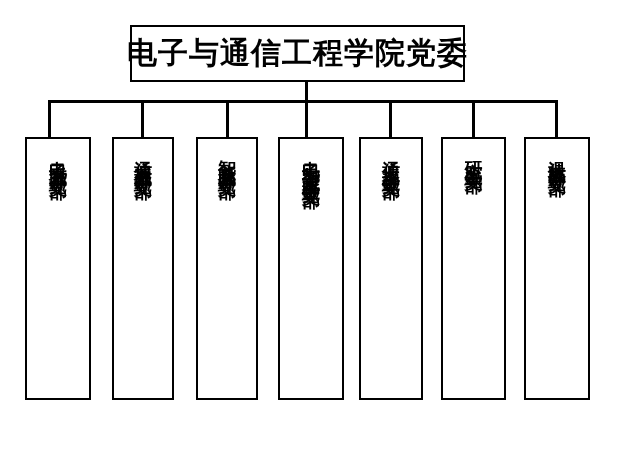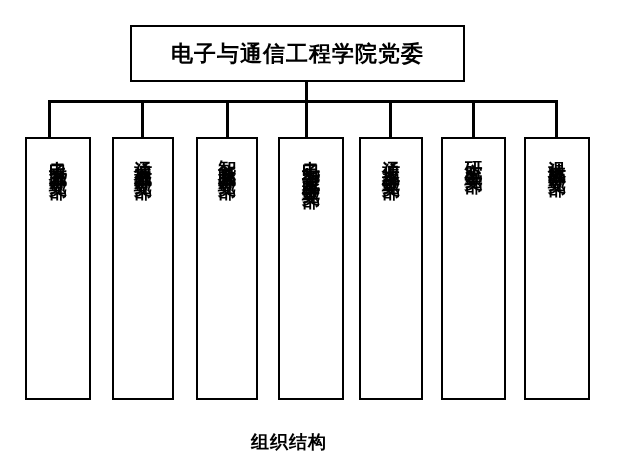--- a/index.html
+++ b/index.html
@@ -18,21 +18,21 @@
   
   .root-box {
     position: absolute;
     left: 130px; top: 25px;
     width: 335px; height: 57px;
     border: 2px solid #000000;
     background: #ffffff;
     display: flex; align-items: center; justify-content: center;
   }
   .root-label {
-    font-size: 22px;
+    font-size: 30px;
     font-weight: bold;
     letter-spacing: 1px;
     white-space: nowrap;
   }
   
   .line { position: absolute; background: #000000; }
   .stem { left: 305px; top: 82px;  width: 3px;  height: 56px; }
   .bus  { left: 48px;  top: 100px; width: 510px; height: 3px; }
   .drop { top: 100px; width: 3px; height: 38px; }
   .d0 { left: 48px;  }
@@ -113,15 +113,14 @@
   <div class="branch-box b4">
     <span class="branch-label">通信本科生党支部</span>
   </div>
   <div class="branch-box b5">
     <span class="branch-label">研究生党支部</span>
   </div>
   <div class="branch-box b6">
     <span class="branch-label">退休教师党支部</span>
   </div>
 
-  <div class="caption">组织结构</div>
 
 </div>
 
 </body></html>

